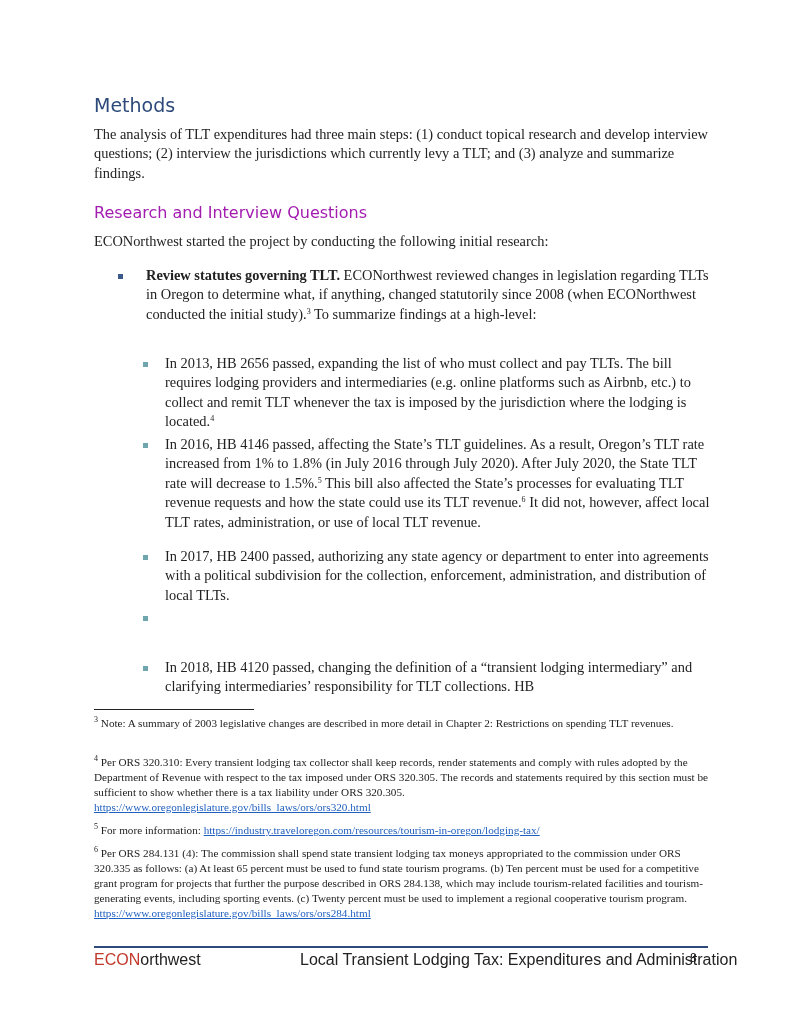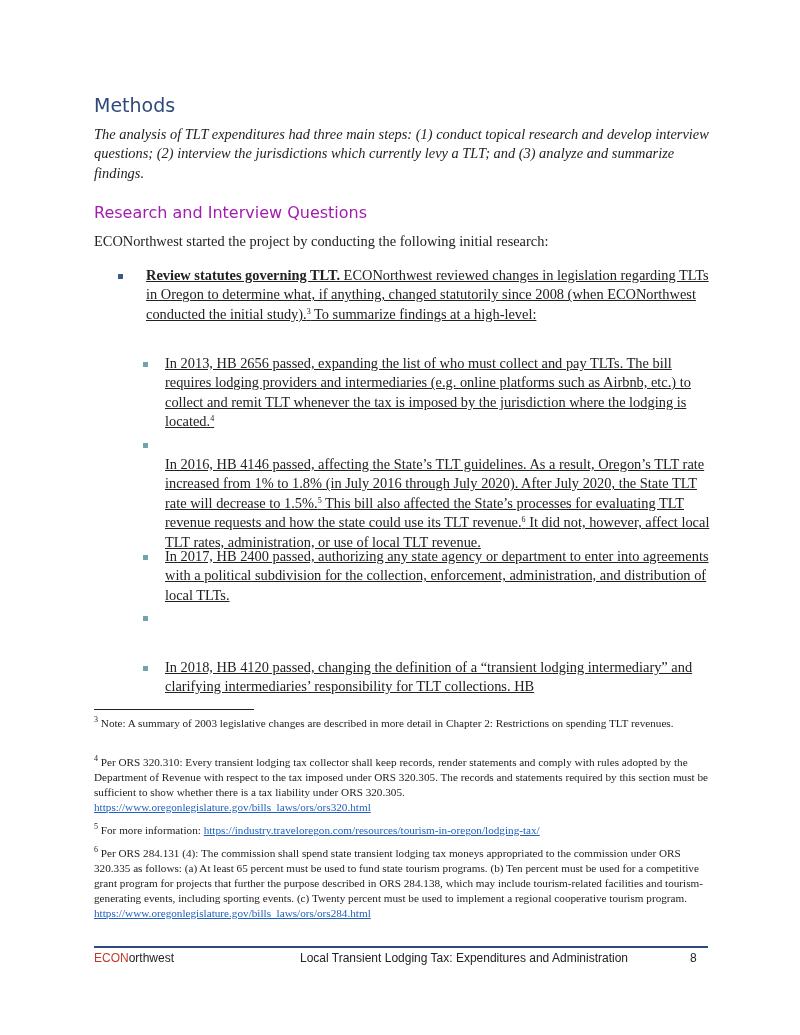--- a/index.html
+++ b/index.html
@@ -2,57 +2,57 @@
 <html><head>
 <meta charset="utf-8">
 <style>
   html, body { margin:0; padding:0; background:#ffffff; }
   body { width:800px; height:1035px; position:relative; overflow:hidden; }
   .page { position:absolute; left:0; top:0; width:800px; height:834px; }
   .serif { font-family:"Liberation Serif","DejaVu Serif",serif; color:#222; }
   .h1 { position:absolute; left:94px; top:94px; font-family:"DejaVu Sans","Liberation Sans",sans-serif; font-size:19px; color:#2e4a7a; }
   .h2 { position:absolute; left:94px; top:203px; font-family:"DejaVu Sans","Liberation Sans",sans-serif; font-size:16px; color:#a21caf; }
   .p { position:absolute; left:94px; width:620px; font-size:14.4px; line-height:19.4px; }
-  .bullet { position:absolute; font-size:14.4px; line-height:19.4px;text-decoration:underline; }
+  .bullet { position:absolute; font-size:14.4px; line-height:19.4px; }
   .b1 { left:146px; width:570px; }
   .b2 { left:165px; width:550px; }
   .sq { position:absolute; width:5px; height:5px; }
   .sq1 { background:#3b5a8c; left:118px; }
   .sq2 { background:#6fa6ad; left:143px; }
   sup { font-size:8px; vertical-align:5px; line-height:0; }
   .rule { position:absolute; left:94px; top:709px; width:160px; height:1px; background:#222; }
   .fn { position:absolute; left:94px; width:620px; font-size:11.2px; line-height:15px; }
   .fn a { color:#1f5fbf; text-decoration:underline; }
   .footer-line { position:absolute; left:94px; top:946px; width:614px; height:2px; background:#2e4a7a; }
-  .footer { position:absolute; top:951px; font-family:"Liberation Sans","DejaVu Sans",sans-serif; font-size:12px; color:#222; }
+  .footer { position:absolute; top:951px; font-family:"Liberation Sans","DejaVu Sans",sans-serif; font-size:16px; color:#222; }
   .econ { color:#c0392b; }
 </style>
 </head>
 <body>
 
 <div class="page">
 
   <div class="h1">Methods</div>
-  <div class="p serif" style="top:125px;font-style:italic;">The analysis of TLT expenditures had three main steps: (1) conduct topical research and develop interview questions; (2) interview the jurisdictions which currently levy a TLT; and (3) analyze and summarize findings.</div>
+  <div class="p serif" style="top:125px;">The analysis of TLT expenditures had three main steps: (1) conduct topical research and develop interview questions; (2) interview the jurisdictions which currently levy a TLT; and (3) analyze and summarize findings.</div>
 
   <div class="h2">Research and Interview Questions</div>
   <div class="p serif" style="top:232px;">ECONorthwest started the project by conducting the following initial research:</div>
 
   <span class="sq sq1" style="top:274px;"></span>
   <div class="bullet b1 serif" style="top:266px;">
     <b>Review statutes governing TLT.</b><span> ECONorthwest reviewed changes in legislation regarding TLTs in Oregon to determine what, if anything, changed statutorily since 2008 (when ECONorthwest conducted the initial study).</span><sup>3</sup><span> To summarize findings at a high-level:</span>
   </div>
 
   <span class="sq sq2" style="top:362px;"></span>
   <div class="bullet b2 serif" style="top:354px;">
     <span>In 2013, HB 2656 passed, expanding the list of who must collect and pay TLTs. The bill requires lodging providers and intermediaries (e.g. online platforms such as Airbnb, etc.) to collect and remit TLT whenever the tax is imposed by the jurisdiction where the lodging is located.</span><sup>4</sup>
   </div>
 
   <span class="sq sq2" style="top:443px;"></span>
-  <div class="bullet b2 serif" style="top:455px;">
+  <div class="bullet b2 serif" style="top:435px;">
     <span>In 2016, HB 4146 passed, affecting the State’s TLT guidelines. As a result, Oregon’s TLT rate increased from 1% to 1.8% (in July 2016 through July 2020). After July 2020, the State TLT rate will decrease to 1.5%.</span><sup>5</sup><span> This bill also affected the State’s processes for evaluating TLT revenue requests and how the state could use its TLT revenue.</span><sup>6</sup><span> It did not, however, affect local TLT rates, administration, or use of local TLT revenue.</span>
   </div>
 
   <span class="sq sq2" style="top:555px;"></span>
   <div class="bullet b2 serif" style="top:547px;">In 2017, HB 2400 passed, authorizing any state agency or department to enter into agreements with a political subdivision for the collection, enforcement, administration, and distribution of local TLTs.</div>
 
   <span class="sq sq2" style="top:616px;"></span>
 
   <span class="sq sq2" style="top:666px;"></span>
   <div class="bullet b2 serif" style="top:658px;">In 2018, HB 4120 passed, changing the definition of a “transient lodging intermediary” and clarifying intermediaries’ responsibility for TLT collections. HB</div>

